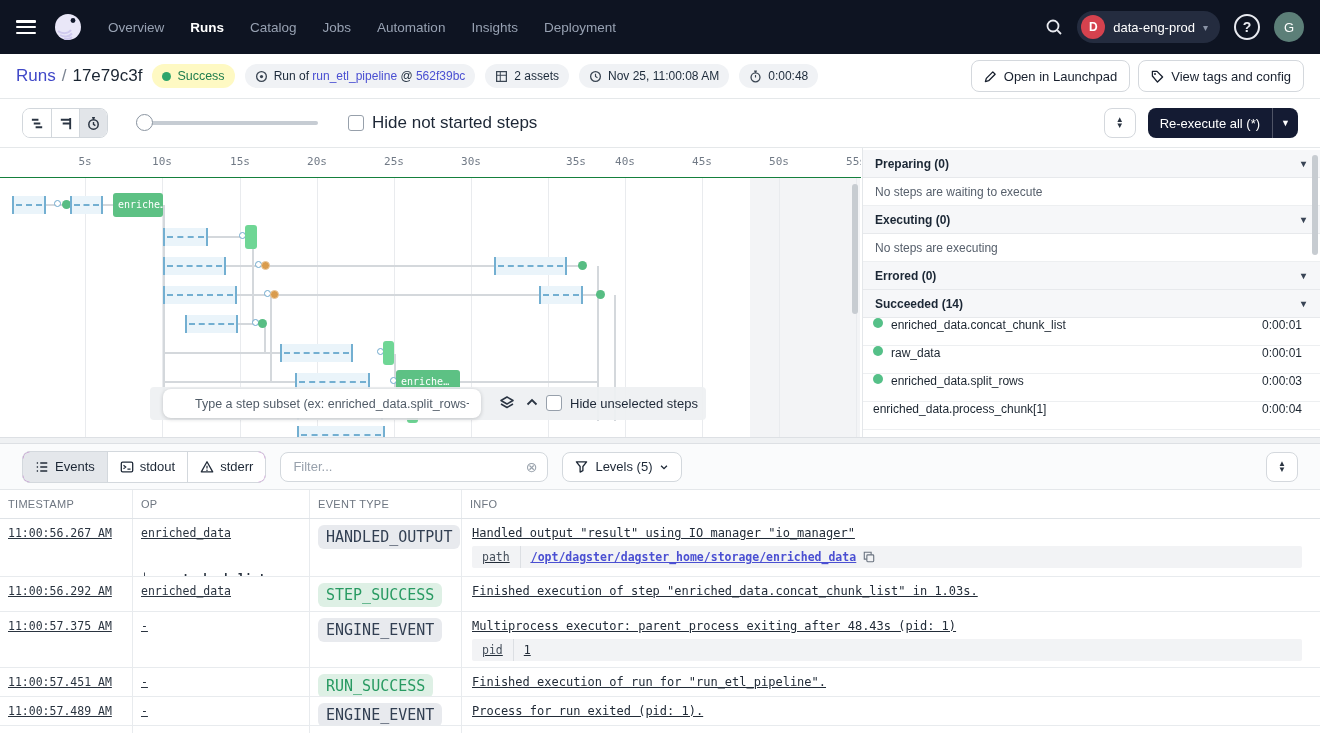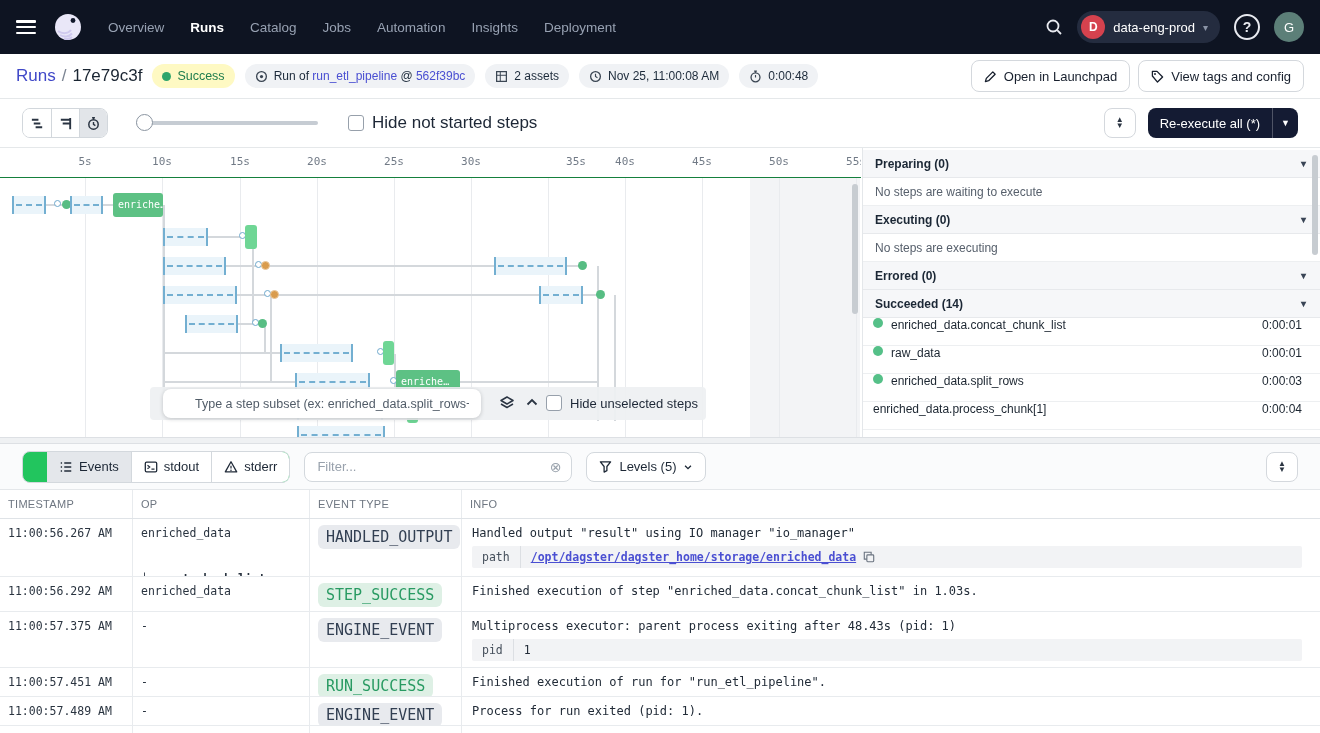--- a/index.html
+++ b/index.html
@@ -112,41 +112,41 @@
   .step-row .sname { flex:1; }
   .step-row .sdur { color:#1b2530; }
 
   
   #splitter { position:absolute; top:437px; left:0; right:0; height:7px; background:#eff1f3;
               border-top:1px solid #dde0e4; border-bottom:1px solid #dde0e4; cursor:row-resize;}
 
   
   #etoolbar { position:absolute; top:444px; left:0; right:0; height:46px; background:#fafbfc;
               border-bottom:1px solid #e4e7ea; display:flex; align-items:center; padding:0 22px; gap:14px;}
-  #etabs { display:flex; border:1px solid #d3d8dd; border-radius:8px; overflow:hidden; background:#22c55e;padding-left:24px;}
+  #etabs { display:flex; border:1px solid #d3d8dd; border-radius:8px; overflow:hidden; background:#a21caf;}
   .etab { height:30px; padding:0 12px; display:flex; align-items:center; gap:6px; font-size:13px; color:#1c2735;
           cursor:pointer; background:#fff;}
   .etab + .etab { border-left:1px solid #d3d8dd; }
   .etab.active { background:#e4e7eb; }
   #efilter { width:268px; height:30px; border:1px solid #d3d8dd; border-radius:8px; background:#fff;
              display:flex; align-items:center; padding:0 10px; }
   #efilter input { flex:1; border:none; outline:none; font-size:13px; color:#2a3440; background:transparent;}
   #efilter input::placeholder { color:#98a1ac; }
   #efilter .clear { color:#9aa3ad; font-size:14px; cursor:pointer; }
   #levels-btn { height:30px; border:1px solid #d3d8dd; border-radius:8px; background:#fff; display:flex;
                 align-items:center; gap:7px; padding:0 12px; font-size:13px; color:#1c2735; cursor:pointer;}
   #sort-btn { margin-left:auto; }
 
   #etable-head { position:absolute; top:490px; left:0; right:0; height:29px; display:grid;
                  grid-template-columns:133px 177px 152px 1fr; border-bottom:1px solid #dfe3e7; background:#fff;}
   .hcell { padding:8px 8px 0 8px; font-size:11px; color:#6e7681; letter-spacing:.3px; border-right:1px solid #e8ebee;}
   .hcell:last-child { border-right:none; }
   #erows { position:absolute; top:519px; left:0; right:0; bottom:0; overflow:hidden; }
   .erow { display:grid; grid-template-columns:133px 177px 152px 1fr; border-bottom:1px solid #e8ebee; }
-  .ecell { border-right:1px solid #e8ebee; overflow:hidden; }
+  .ecell { border-right:1px solid #e8ebee; overflow:hidden;text-decoration:underline; }
   .ecell:last-child { border-right:none; }
   .c-time { padding:7px 8px; font-family:"DejaVu Sans Mono",monospace; font-size:11.5px; color:#2a3440; }
   .c-op { padding:7px 8px; font-family:"DejaVu Sans Mono",monospace; font-size:11.5px; color:#2a3440; line-height:15px;}
   .c-op .op2 { font-weight:700;margin-top:31px; }
   .c-badge { padding:6px 8px; }
   .badge { display:inline-block; font-family:"DejaVu Sans Mono",monospace; font-size:15px; padding:3px 8px;
            border-radius:6px; }
   .badge.gray { background:#e8eaee; color:#323f52; }
   .badge.green { background:#def0e5; color:#289a62; }
   .c-info { padding:7px 10px; font-family:"DejaVu Sans Mono",monospace; font-size:12px; color:#222c38; }

